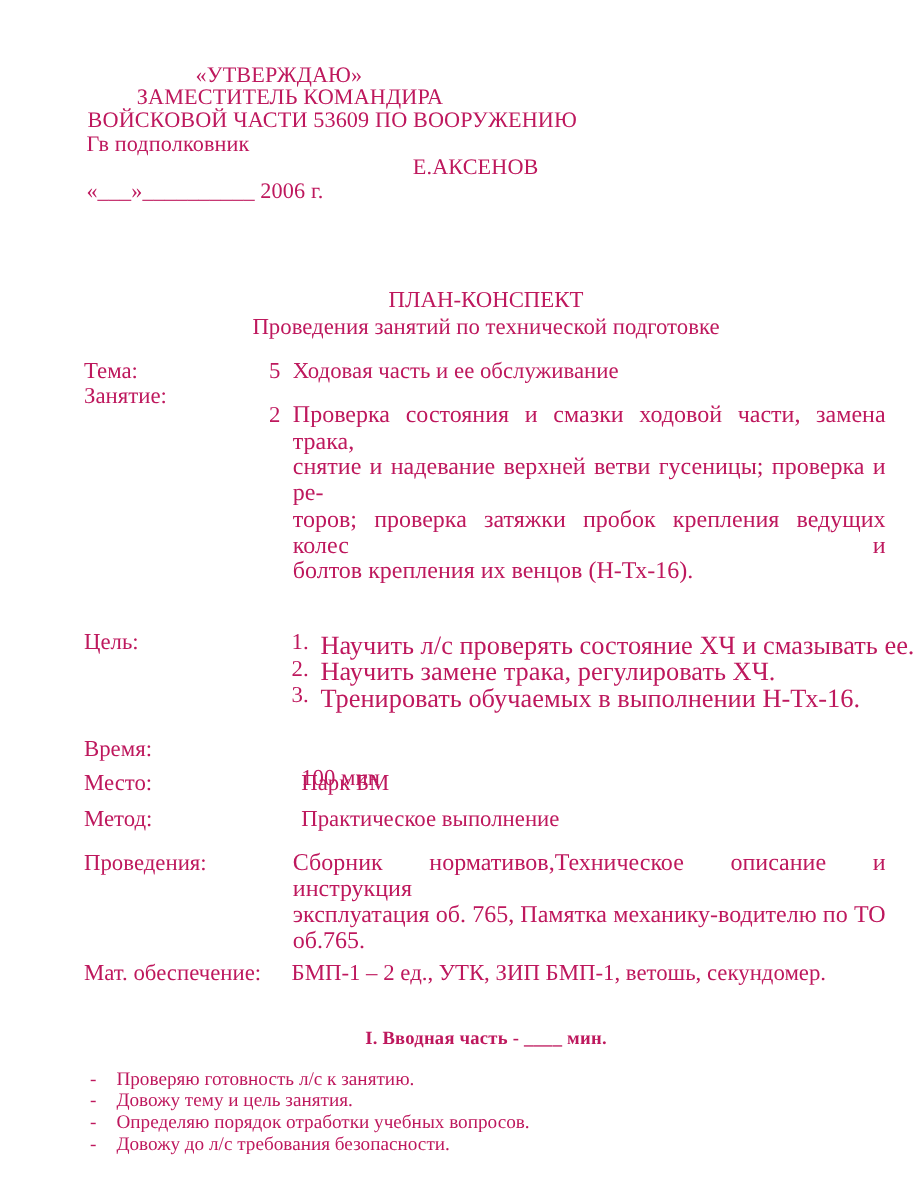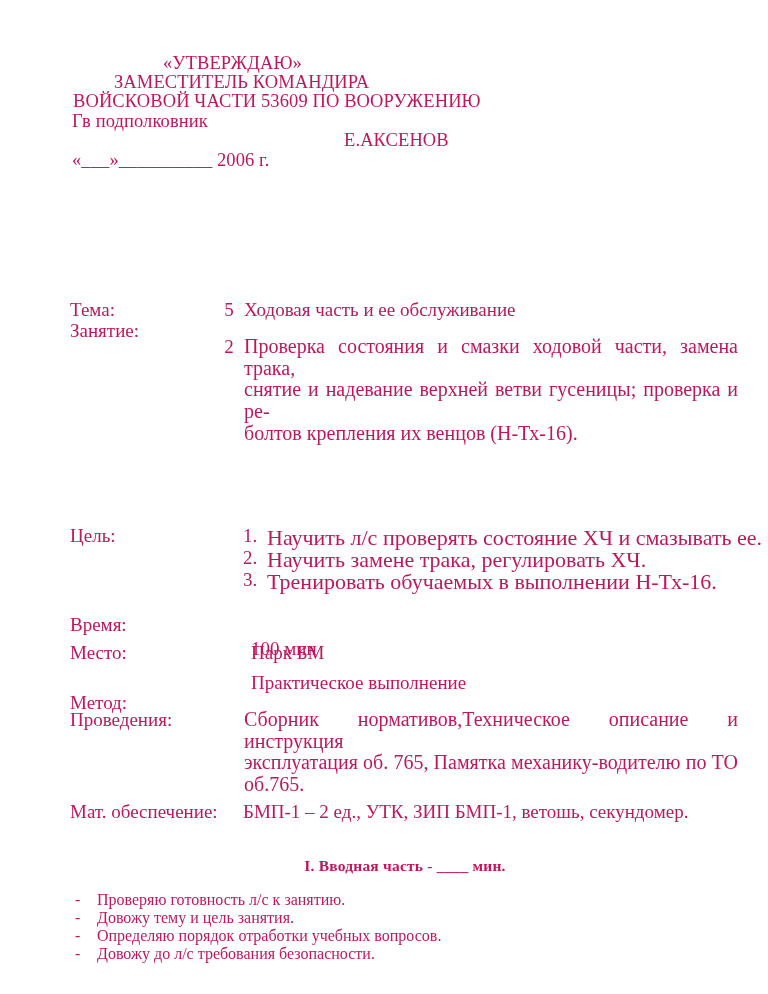--- a/index.html
+++ b/index.html
@@ -75,33 +75,38 @@
 
   <div>
     <div class="h-line" style="left:163px; top:9px;">«УТВЕРЖДАЮ»</div>
     <div class="h-line" style="left:114px; top:28px;">ЗАМЕСТИТЕЛЬ КОМАНДИРА</div>
     <div class="h-line" style="left:73px;  top:47px;">ВОЙСКОВОЙ ЧАСТИ 53609 ПО ВООРУЖЕНИЮ</div>
     <div class="h-line" style="left:72px;  top:67px;">Гв подполковник</div>
     <div class="h-line" style="left:344px; top:86px;">Е.АКСЕНОВ</div>
     <div class="h-line" style="left:72px;  top:106px;">«___»__________ 2006 г.</div>
   </div>
 
+  <div class="title-block">
+    <div>ПЛАН-КОНСПЕКТ</div>
+    <div>Проведения занятий по технической подготовке</div>
+  </div>
 
   <div>
     <div class="row-label" style="top:255px;">Тема:</div>
     <div class="row-num" style="top:255px;">5</div>
     <div class="row-value" style="top:255px; left:244px;">Ходовая часть и ее обслуживание</div>
   </div>
 
   <div>
     <div class="row-label" style="top:276px;">Занятие:</div>
     <div class="row-num" style="top:292px;">2</div>
     <div class="jlines" style="top:292px;">
         <div class="jline">Проверка состояния и смазки ходовой части, замена трака,</div>
         <div class="jline">снятие и надевание верхней ветви гусеницы; проверка и ре-</div>
+        <div class="jline">торов; проверка затяжки пробок крепления ведущих колес и</div>
         <div class="jline last">болтов крепления их венцов (Н-Тх-16).</div>
       </div>
   </div>
 
   <div>
     <div class="row-label" style="top:481px;">Цель:</div>
     <div class="goal-num" style="top:481px;">1.</div>
     <div class="goal-text" style="top:481px;">Научить л/с проверять состояние ХЧ и смазывать ее.</div>
     <div class="goal-num" style="top:503px;">2.</div>
     <div class="goal-text" style="top:503px;">Научить замене трака, регулировать ХЧ.</div>
@@ -113,21 +118,21 @@
     <div class="row-label" style="top:570px;">Время:</div>
     <div class="row-value" style="top:594px;">100 мин</div>
   </div>
 
   <div>
     <div class="row-label" style="top:598px;">Место:</div>
     <div class="row-value" style="top:598px;">Парк БМ</div>
   </div>
 
   <div>
-    <div class="row-label" style="top:648px;">Метод:</div>
+    <div class="row-label" style="top:628px;">Метод:</div>
     <div class="row-value" style="top:628px;">Практическое выполнение</div>
   </div>
 
   <div>
     <div class="row-label" style="top:665px;">Проведения:</div>
     <div class="jlines" style="top:665px;">
         <div class="jline">Сборник нормативов,Техническое описание и инструкция</div>
         <div class="jline">эксплуатация об. 765, Памятка механику-водителю по ТО</div>
         <div class="jline last">об.765.</div>
       </div>

